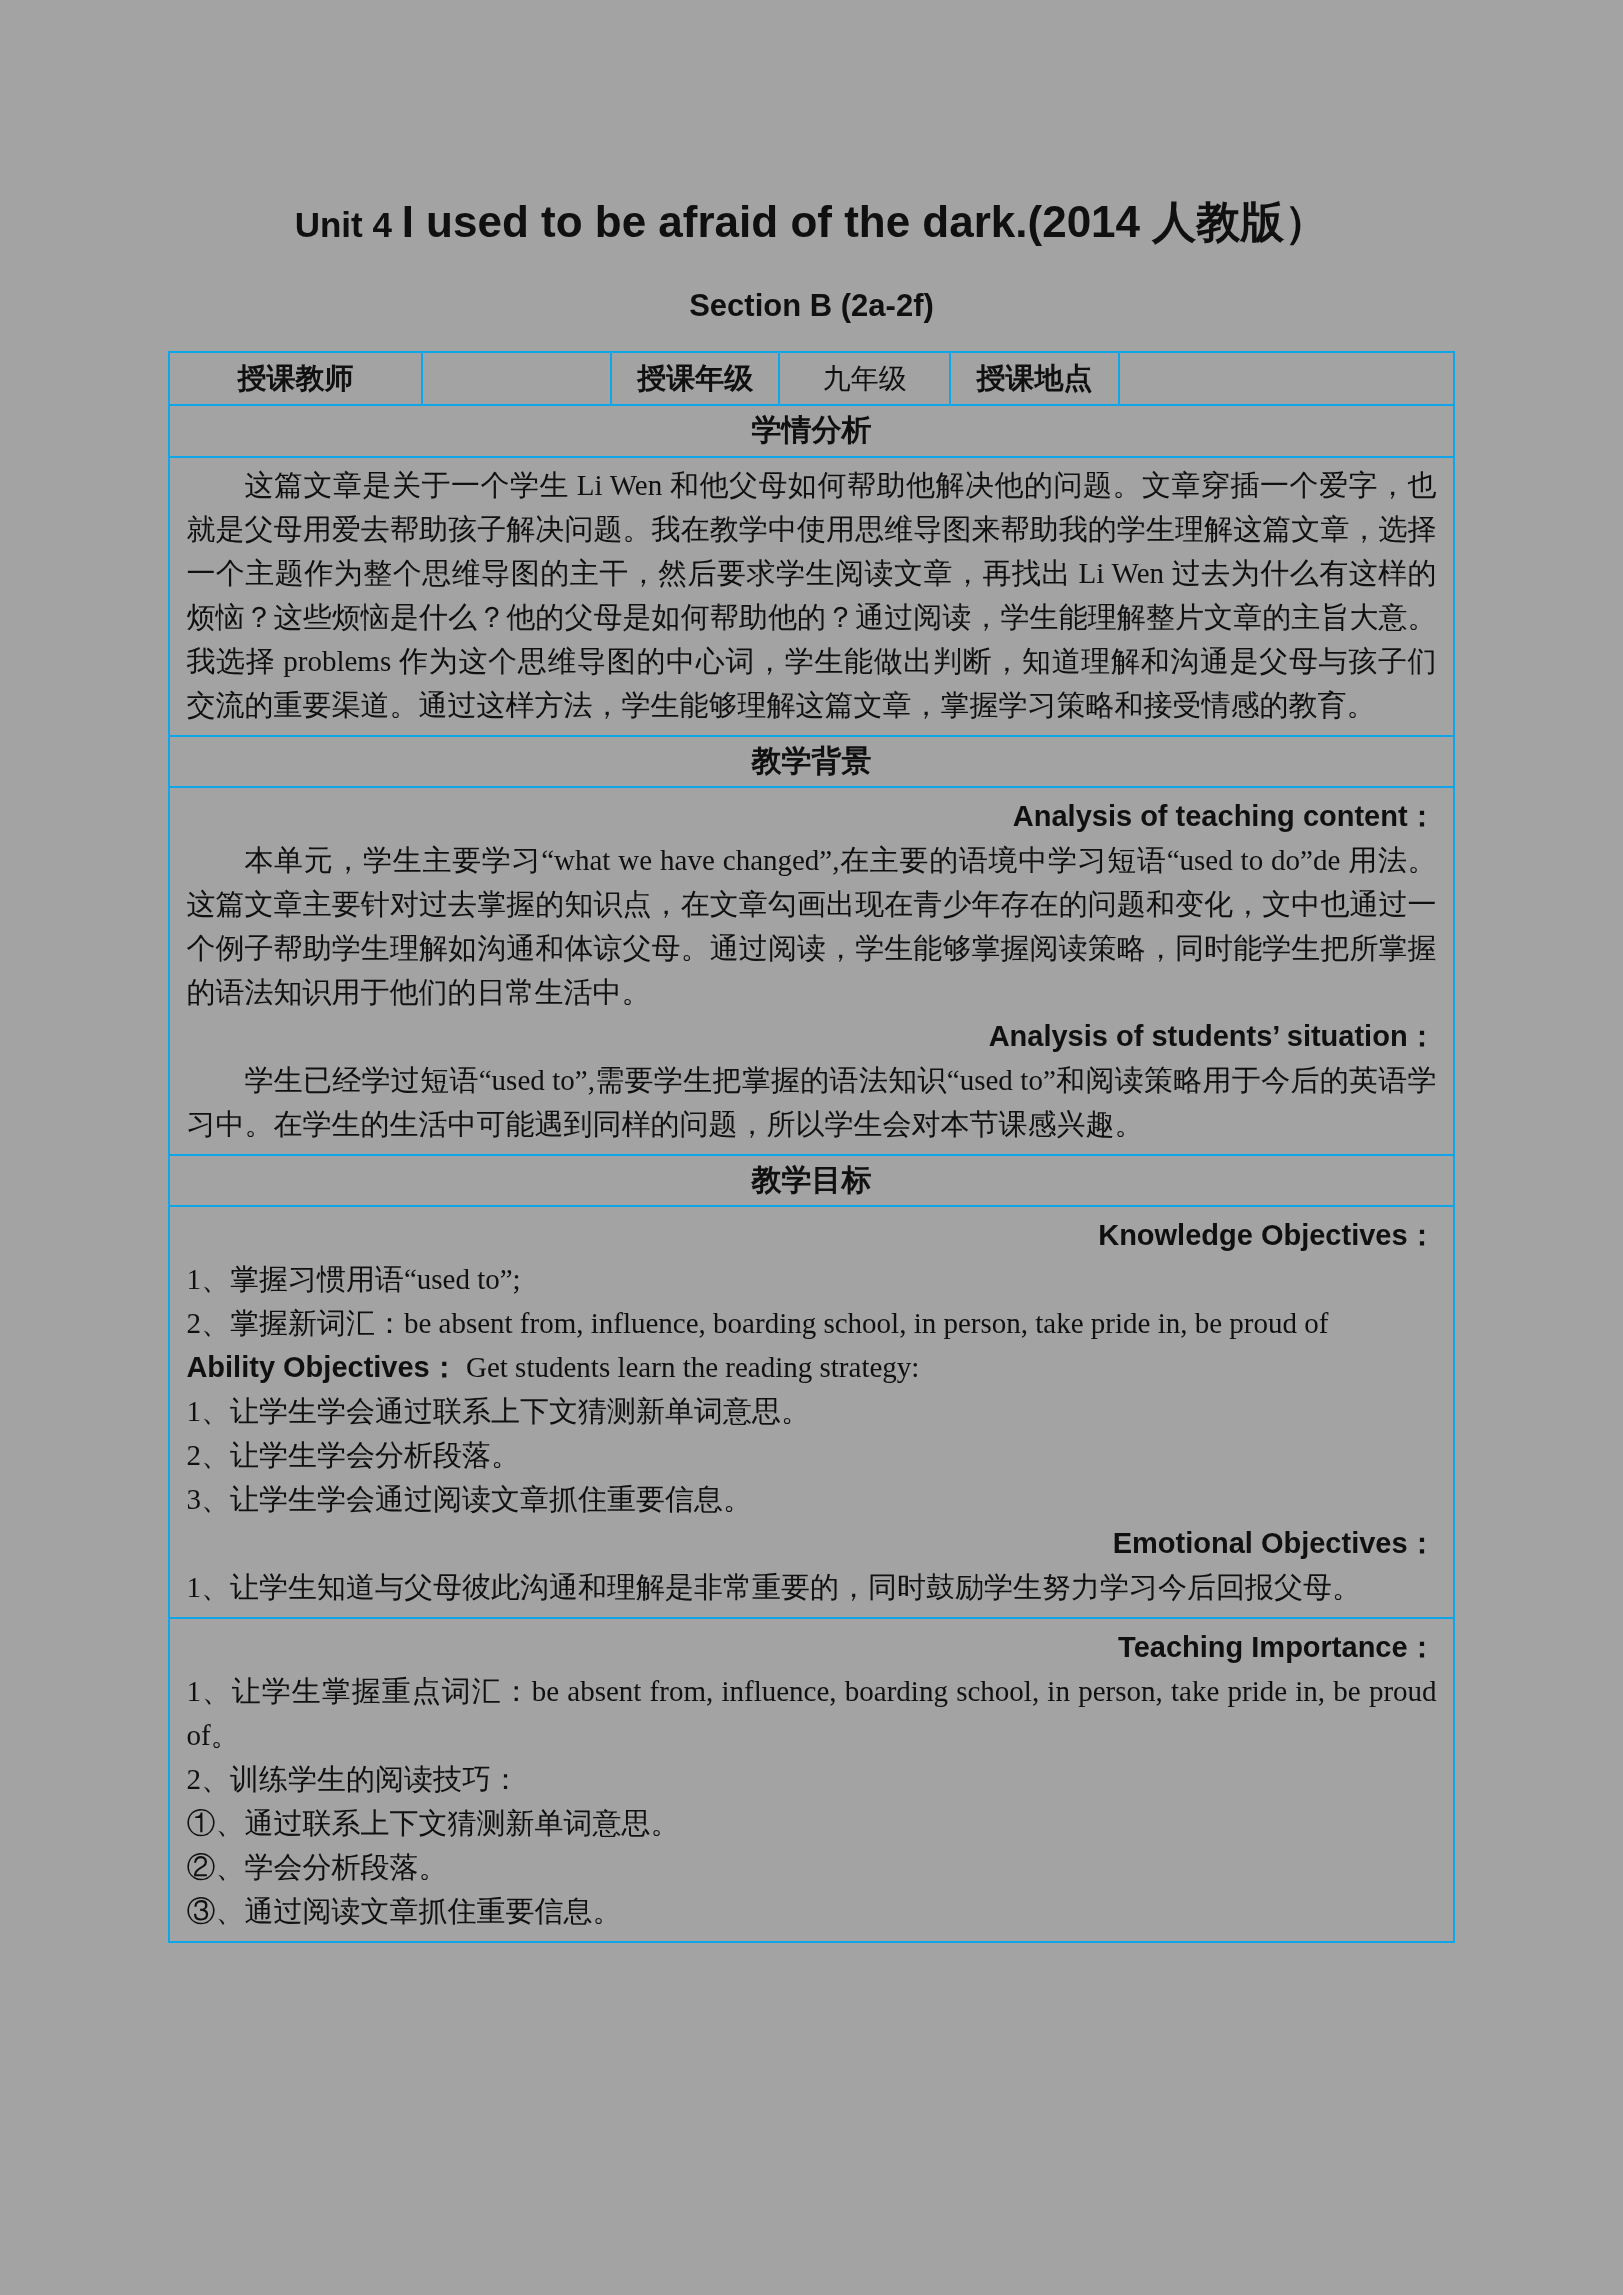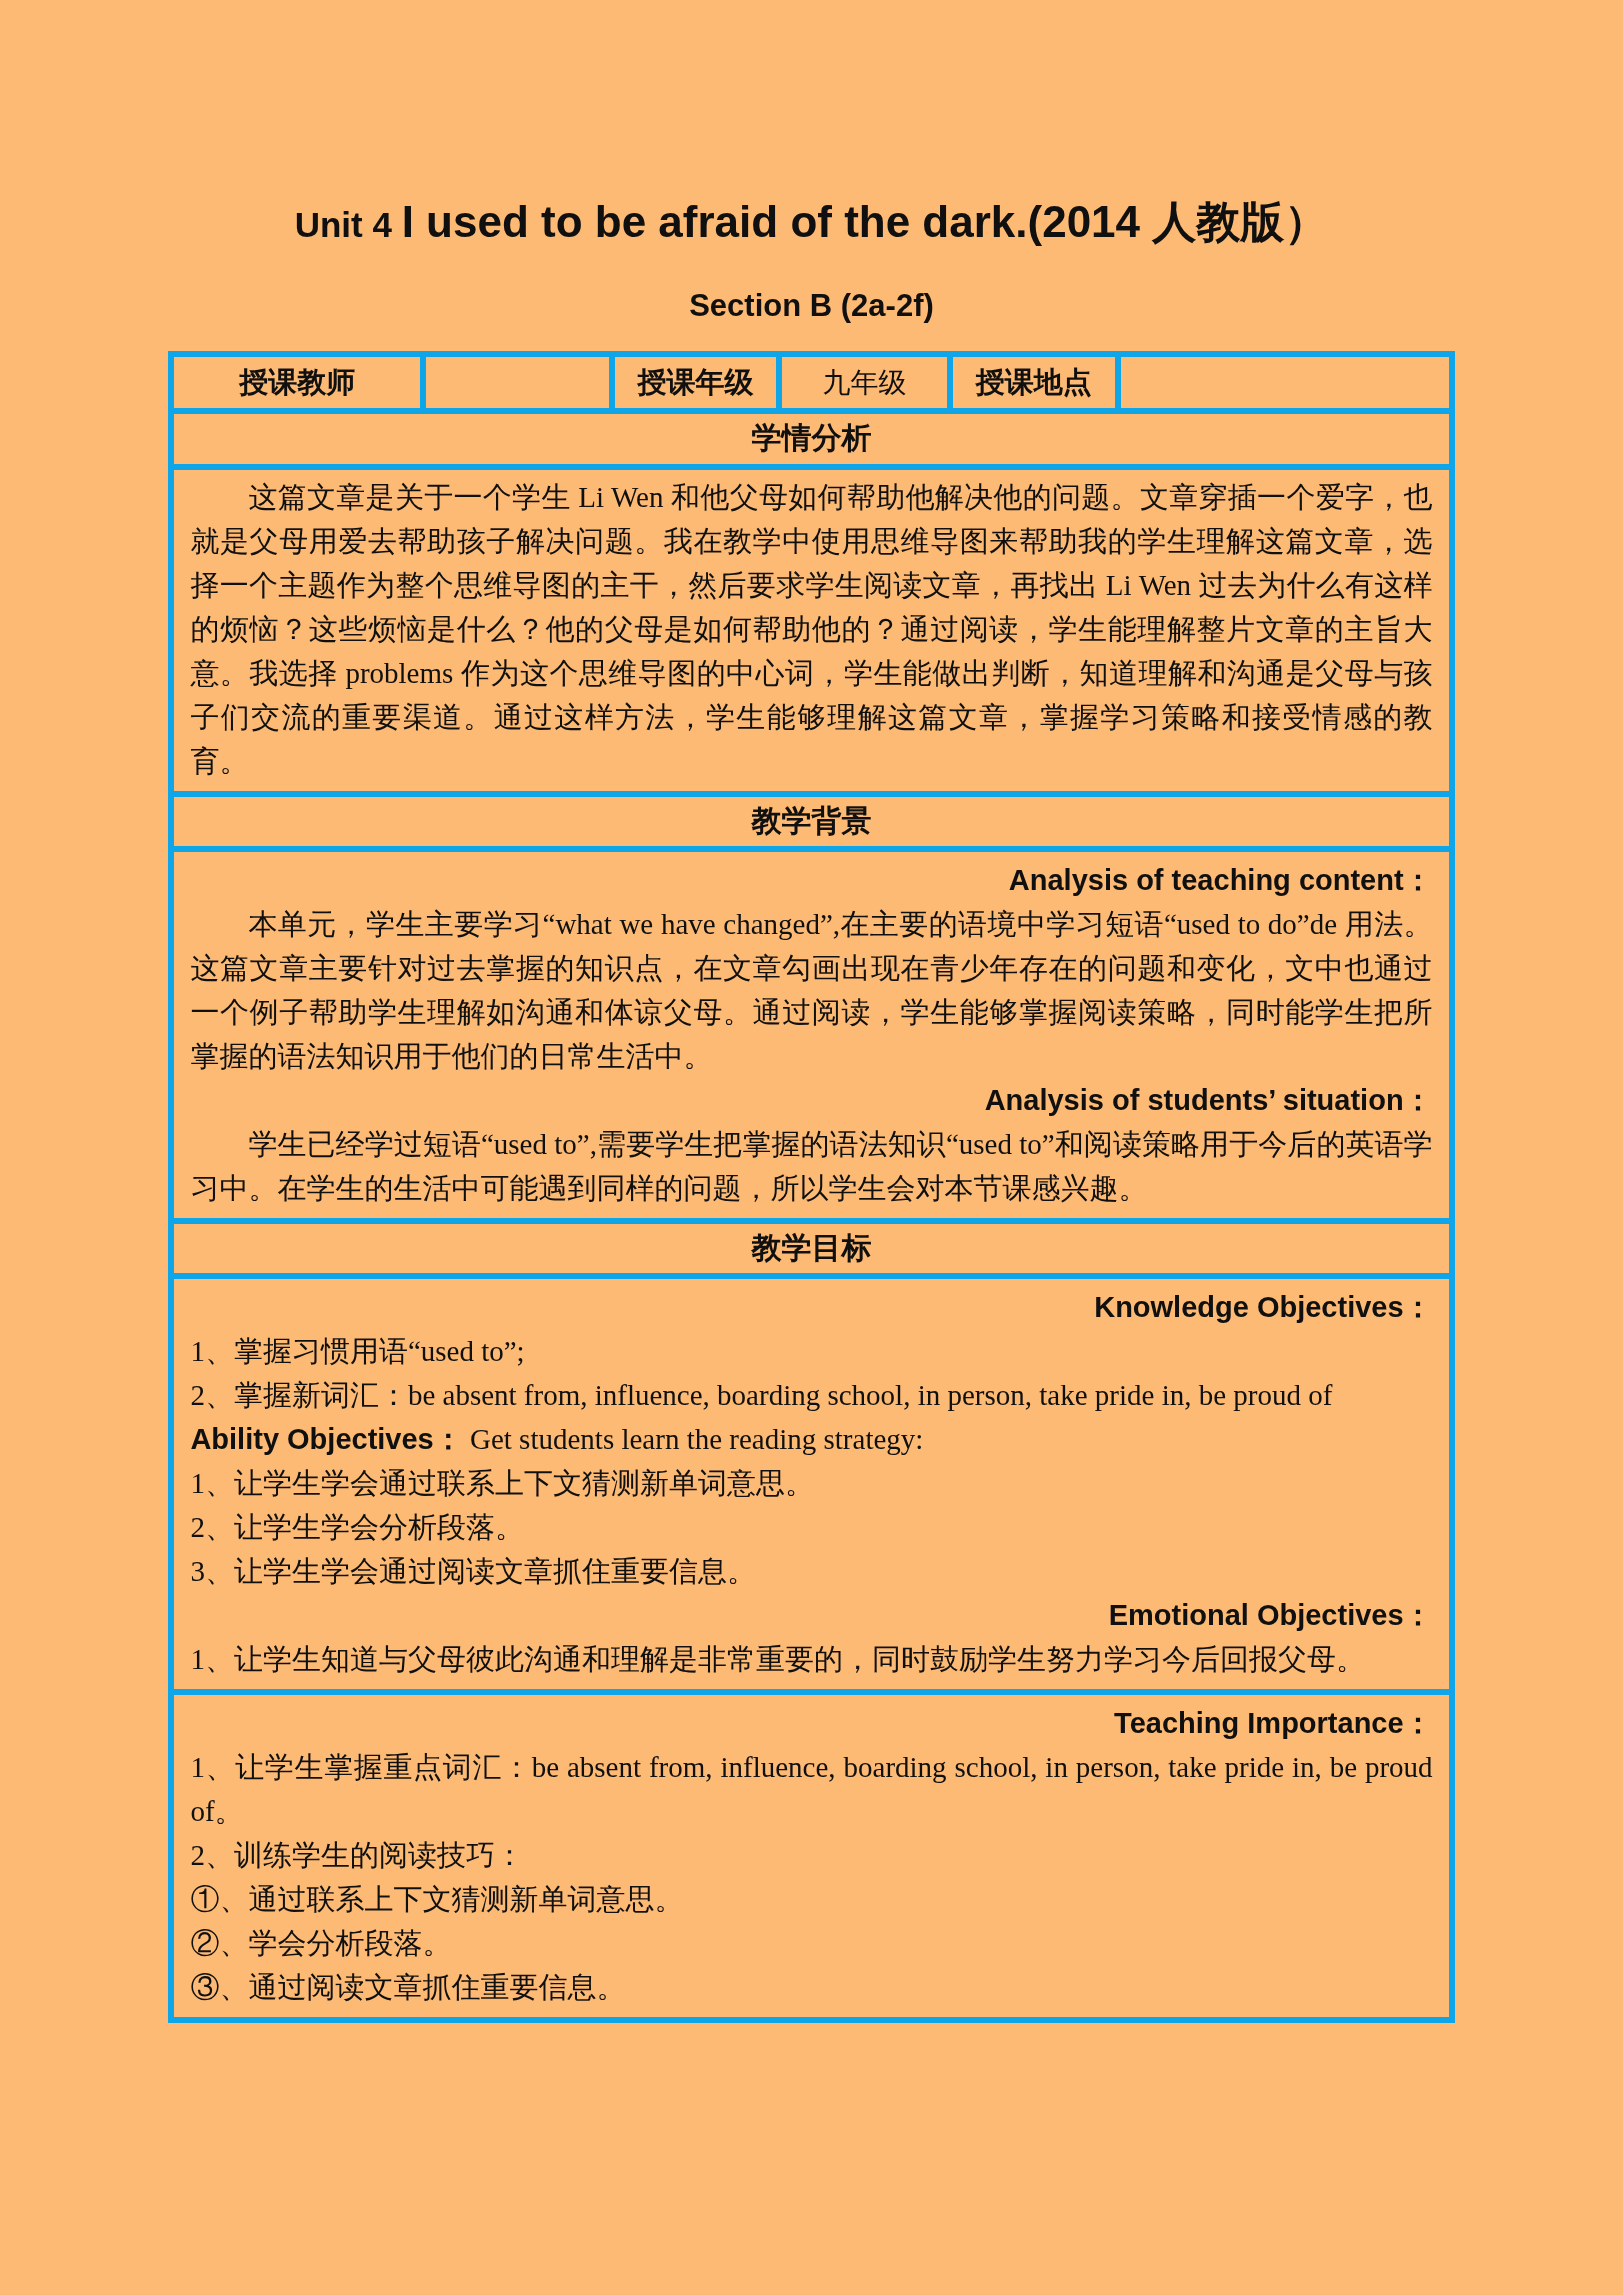--- a/index.html
+++ b/index.html
@@ -3,21 +3,21 @@
 <meta charset="utf-8">
 <style>
   html, body {
     margin: 0;
     padding: 0;
     background: #ffffff;
   }
   .page {
     width: 1623px;
     height: 2295px;
-    background: #fdba74;
+    background: #a3a3a3;
     color: #101010;
     font-family: "Liberation Serif", serif;
     overflow: hidden;
     box-sizing: border-box;
     position: relative;
   }
   .doc {
     width: 1287px;
     margin: 0 auto;
     padding-top: 198px;
@@ -38,21 +38,21 @@
     font-weight: bold;
     font-size: 31px;
     margin: 0 0 27px 0;
   }
   table.plan {
     width: 100%;
     border-collapse: collapse;
     table-layout: fixed;
   }
   table.plan td {
-    border: 6px solid #0ea5e9;
+    border: 2px solid #0ea5e9;
     vertical-align: middle;
     box-sizing: border-box;
   }
   td.lbl {
     font-family: "Liberation Sans", sans-serif;
     font-weight: bold;
     text-align: center;
     font-size: 29px;
     padding: 5.5px 2.7px;
   }

